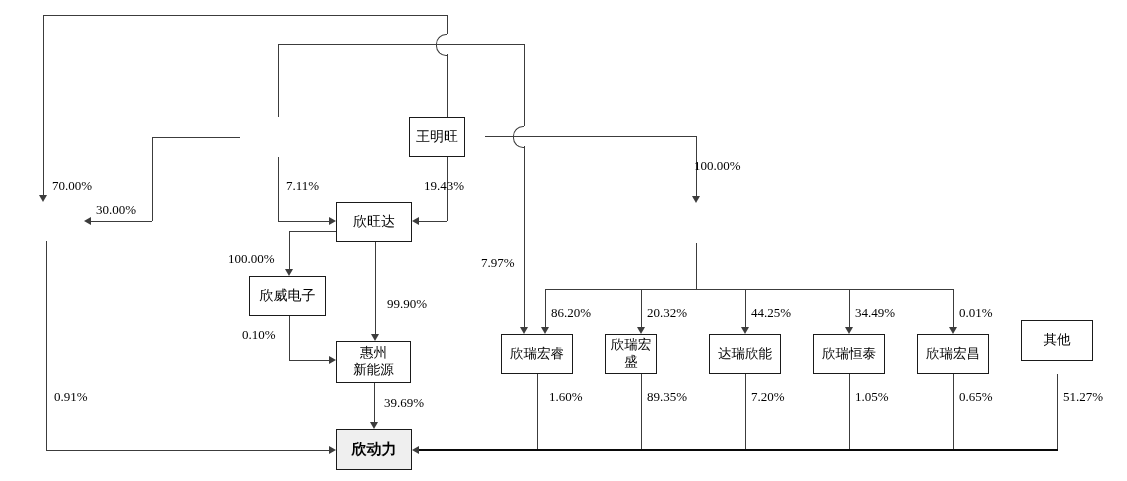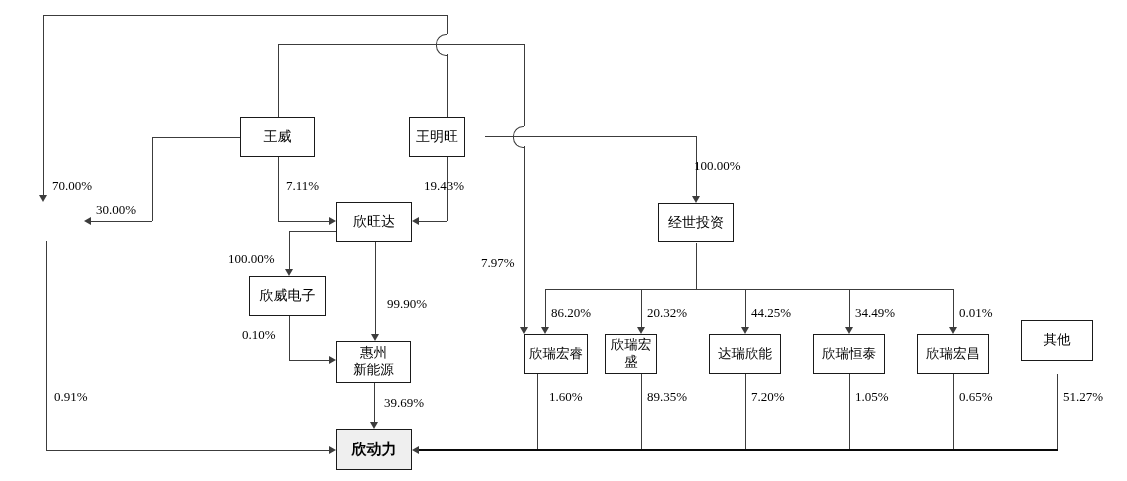--- a/index.html
+++ b/index.html
@@ -99,40 +99,34 @@
 
   <div class="v" style="left:537px;top:374px;height:75px"></div>
   <div class="v" style="left:641px;top:374px;height:75px"></div>
   <div class="v" style="left:745px;top:374px;height:75px"></div>
   <div class="v" style="left:849px;top:374px;height:75px"></div>
   <div class="v" style="left:953px;top:374px;height:75px"></div>
   <div class="v" style="left:1057px;top:374px;height:75px"></div>
   <div class="h bus" style="left:419px;top:449px;width:639px"></div>
   <div class="ar left" style="left:412px;top:446px"></div>
 
-  <div class="node" style="left:240px;top:117px;width:75px;height:40px">
-      <span>王威</span>
-    </div>
   <div class="node" style="left:409px;top:117px;width:56px;height:40px">
       <span>王明旺</span>
     </div>
   <div class="node" style="left:336px;top:202px;width:76px;height:40px">
       <span>欣旺达</span>
-    </div>
-  <div class="node" style="left:658px;top:203px;width:76px;height:39px">
-      <span>经世投资</span>
     </div>
   <div class="node" style="left:249px;top:276px;width:77px;height:40px">
       <span>欣威电子</span>
     </div>
   <div class="node small" style="left:336px;top:341px;width:75px;height:42px">
     <span>惠州</span>
     <span>新能源</span>
   </div>
-  <div class="node small" style="left:524px;top:334px;width:64px;height:40px">
+  <div class="node small" style="left:501px;top:334px;width:72px;height:40px">
       <span>欣瑞宏睿</span>
     </div>
   <div class="node small" style="left:605px;top:334px;width:52px;height:40px">
       <span>欣瑞宏盛</span>
     </div>
   <div class="node small" style="left:813px;top:334px;width:72px;height:40px">
       <span>欣瑞恒泰</span>
     </div>
   <div class="node small" style="left:709px;top:334px;width:72px;height:40px">
       <span>达瑞欣能</span>

